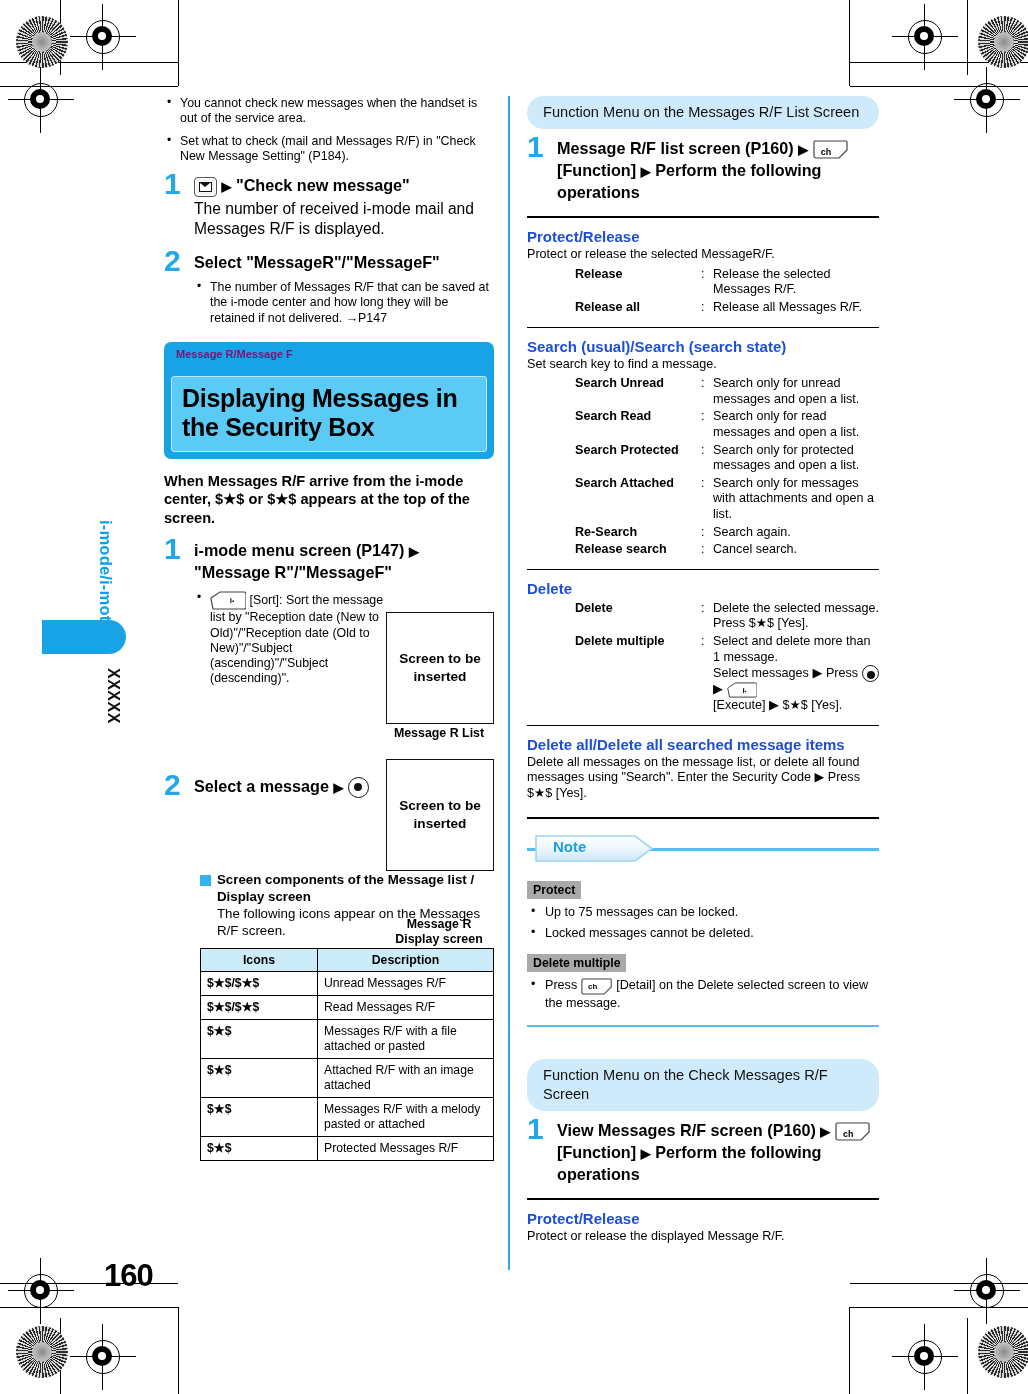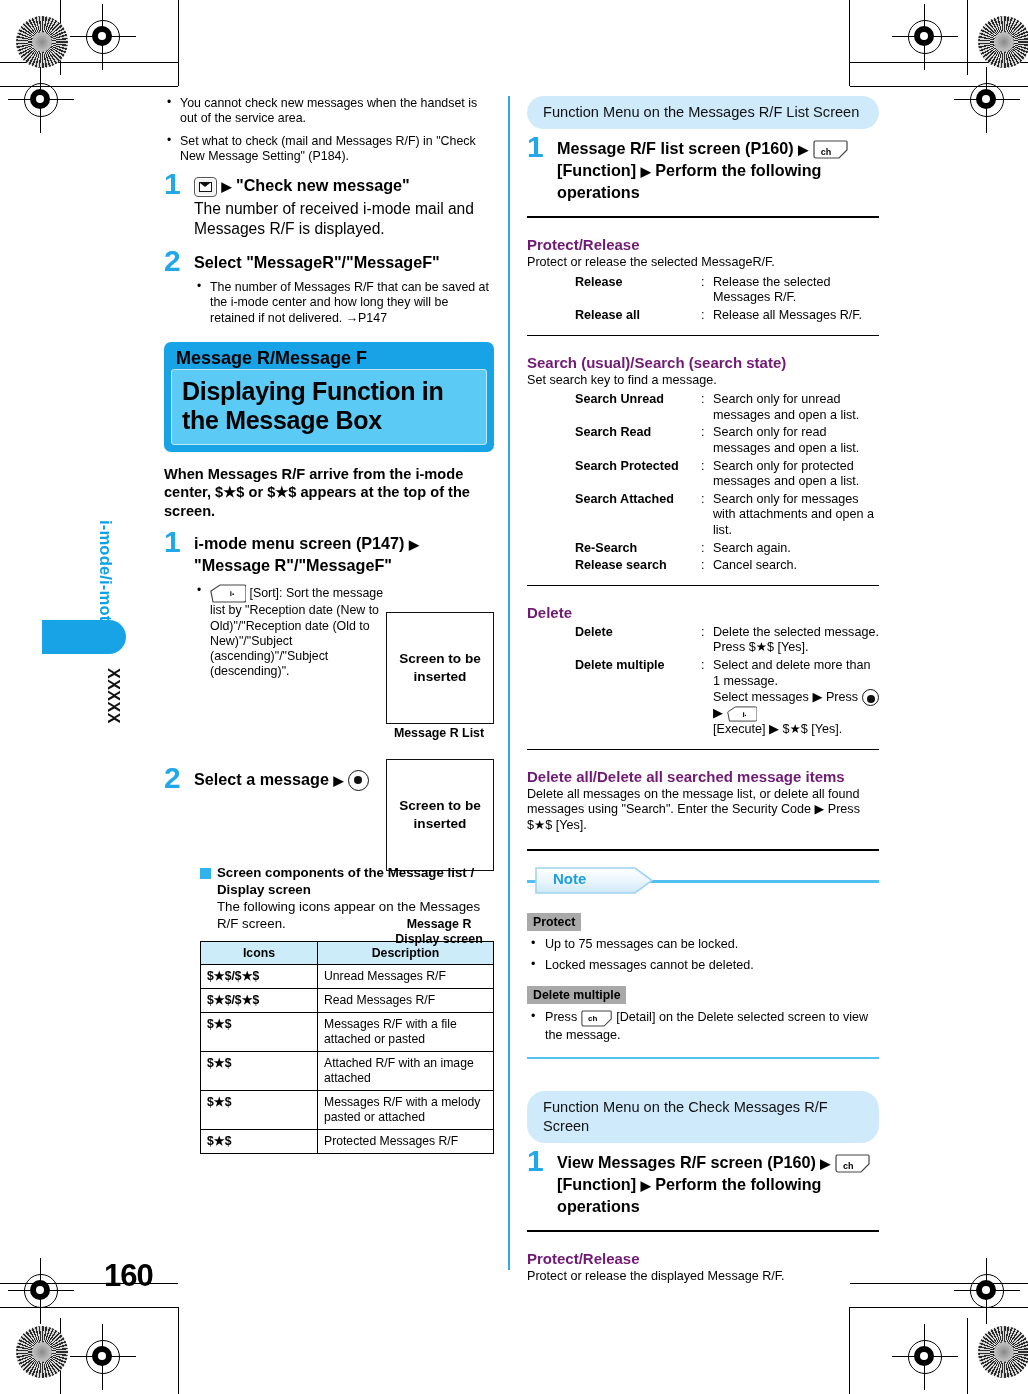--- a/index.html
+++ b/index.html
@@ -75,21 +75,21 @@
   .key-ch-wrap .lbl{position:absolute;left:0;top:1px;width:27px;text-align:center;font-size:9px;font-weight:bold;}
   .key-im-wrap{display:inline-block;position:relative;width:36px;height:19px;vertical-align:middle;}
   .key-im-wrap svg{position:absolute;left:0;top:0;}
   .key-im-wrap .lbl{position:absolute;left:9px;top:2px;width:26px;text-align:center;font-size:8px;font-weight:bold;}
   .key-sel{display:inline-block;width:19px;height:19px;border:1.6px solid #111;border-radius:50%;position:relative;vertical-align:middle;}
   .key-sel::after{content:"";position:absolute;left:4.5px;top:4.5px;width:8px;height:8px;border-radius:50%;background:#111;}
   .arr{display:inline-block;font-size:13px;line-height:1;vertical-align:baseline;}
 
   
   .sectionbox{margin-top:16px;border:2px solid #17a3e5;border-radius:7px;overflow:hidden;background:#17a3e5;}
-  .sectionbox .cap{color:#000000;font-size:18px;font-weight:bold;padding:4px 10px 0 10px;}
+  .sectionbox .cap{color:#701a75;font-size:11px;font-weight:bold;padding:4px 10px 16px 10px;}
   .sectionbox .ttl{background:#5bcbf5;margin:0 5px 5px 5px;border:1.5px solid #bfe9fb;border-radius:3px;
        padding:7px 10px 9px 10px;font-size:25px;font-weight:bold;line-height:29px;color:#000;letter-spacing:-.3px;}
 
   .lead{font-size:14.6px;font-weight:bold;line-height:18.5px;margin-top:13px;}
 
   
   .shot{position:absolute;border:1.5px solid #111;background:#fff;
         display:flex;align-items:center;justify-content:center;text-align:center;
         font-size:13.6px;font-weight:bold;line-height:18px;}
   .shotcap{position:absolute;text-align:center;font-size:12.4px;font-weight:bold;line-height:15px;}
@@ -102,21 +102,21 @@
   
   table.icons{border-collapse:collapse;width:100%;margin-top:9px;}
   table.icons th{background:#cdecfa;border:1px solid #000;font-size:12.3px;font-weight:bold;padding:4px 2px;}
   table.icons td{border:1px solid #000;font-size:12.2px;padding:4px 6px;line-height:15px;vertical-align:top;}
   table.icons td.ic{width:104px;font-weight:bold;}
 
   
   .fnbanner{background:#cfeafb;border-radius:18px;padding:7px 16px;font-size:14.6px;line-height:19px;color:#111;}
   .hr-thick{border-top:2.5px solid #000;margin:13px 0 4px 0;}
   .hr-thin{border-top:1.5px solid #000;margin:11px 0 4px 0;}
-  .subhead{color:#701a75;font-size:15px;font-weight:bold;line-height:19px;margin-top:17px;}
+  .subhead{color:#1d4ed8;font-size:15px;font-weight:bold;line-height:19px;margin-top:9px;}
   .para{font-size:12.6px;line-height:15.6px;margin-top:1px;}
   .deflist{margin-top:4px;}
   .defrow{display:flex;font-size:12.6px;line-height:15.6px;margin-bottom:2px;}
   .defrow .dt{font-weight:bold;flex:0 0 126px;padding-left:48px;}
   .defrow .sep{flex:0 0 12px;}
   .defrow .dd{flex:1;}
 
   
   .notewrap{position:relative;margin-top:16px;height:28px;}
   .noteline{position:absolute;left:0;top:13px;width:100%;height:2.5px;background:#4fc0ef;}
@@ -243,21 +243,21 @@
     <div class="step" style="margin-top:12px;">
       <div class="stepnum">2</div>
       <div class="stephead">Select "MessageR"/"MessageF"</div>
       <ul class="b" style="margin-top:7px;">
         <li>The number of Messages R/F that can be saved at the i-mode center and how long they will be retained if not delivered. →P147</li>
       </ul>
     </div>
 
     <div class="sectionbox">
       <div class="cap">Message R/Message F</div>
-      <div class="ttl">Displaying Function in the Message Box</div>
+      <div class="ttl">Displaying Messages in the Security Box</div>
     </div>
 
     <div class="lead">When Messages R/F arrive from the i-mode center, $★$ or $★$ appears at the top of the screen.</div>
 
     <div class="step" style="margin-top:12px;">
       <div class="stepnum">1</div>
       <div class="stephead">
         <span>i-mode menu screen (P147)</span>
         <span class="arr">▶</span>
         <span>"Message R"/"MessageF"</span>

